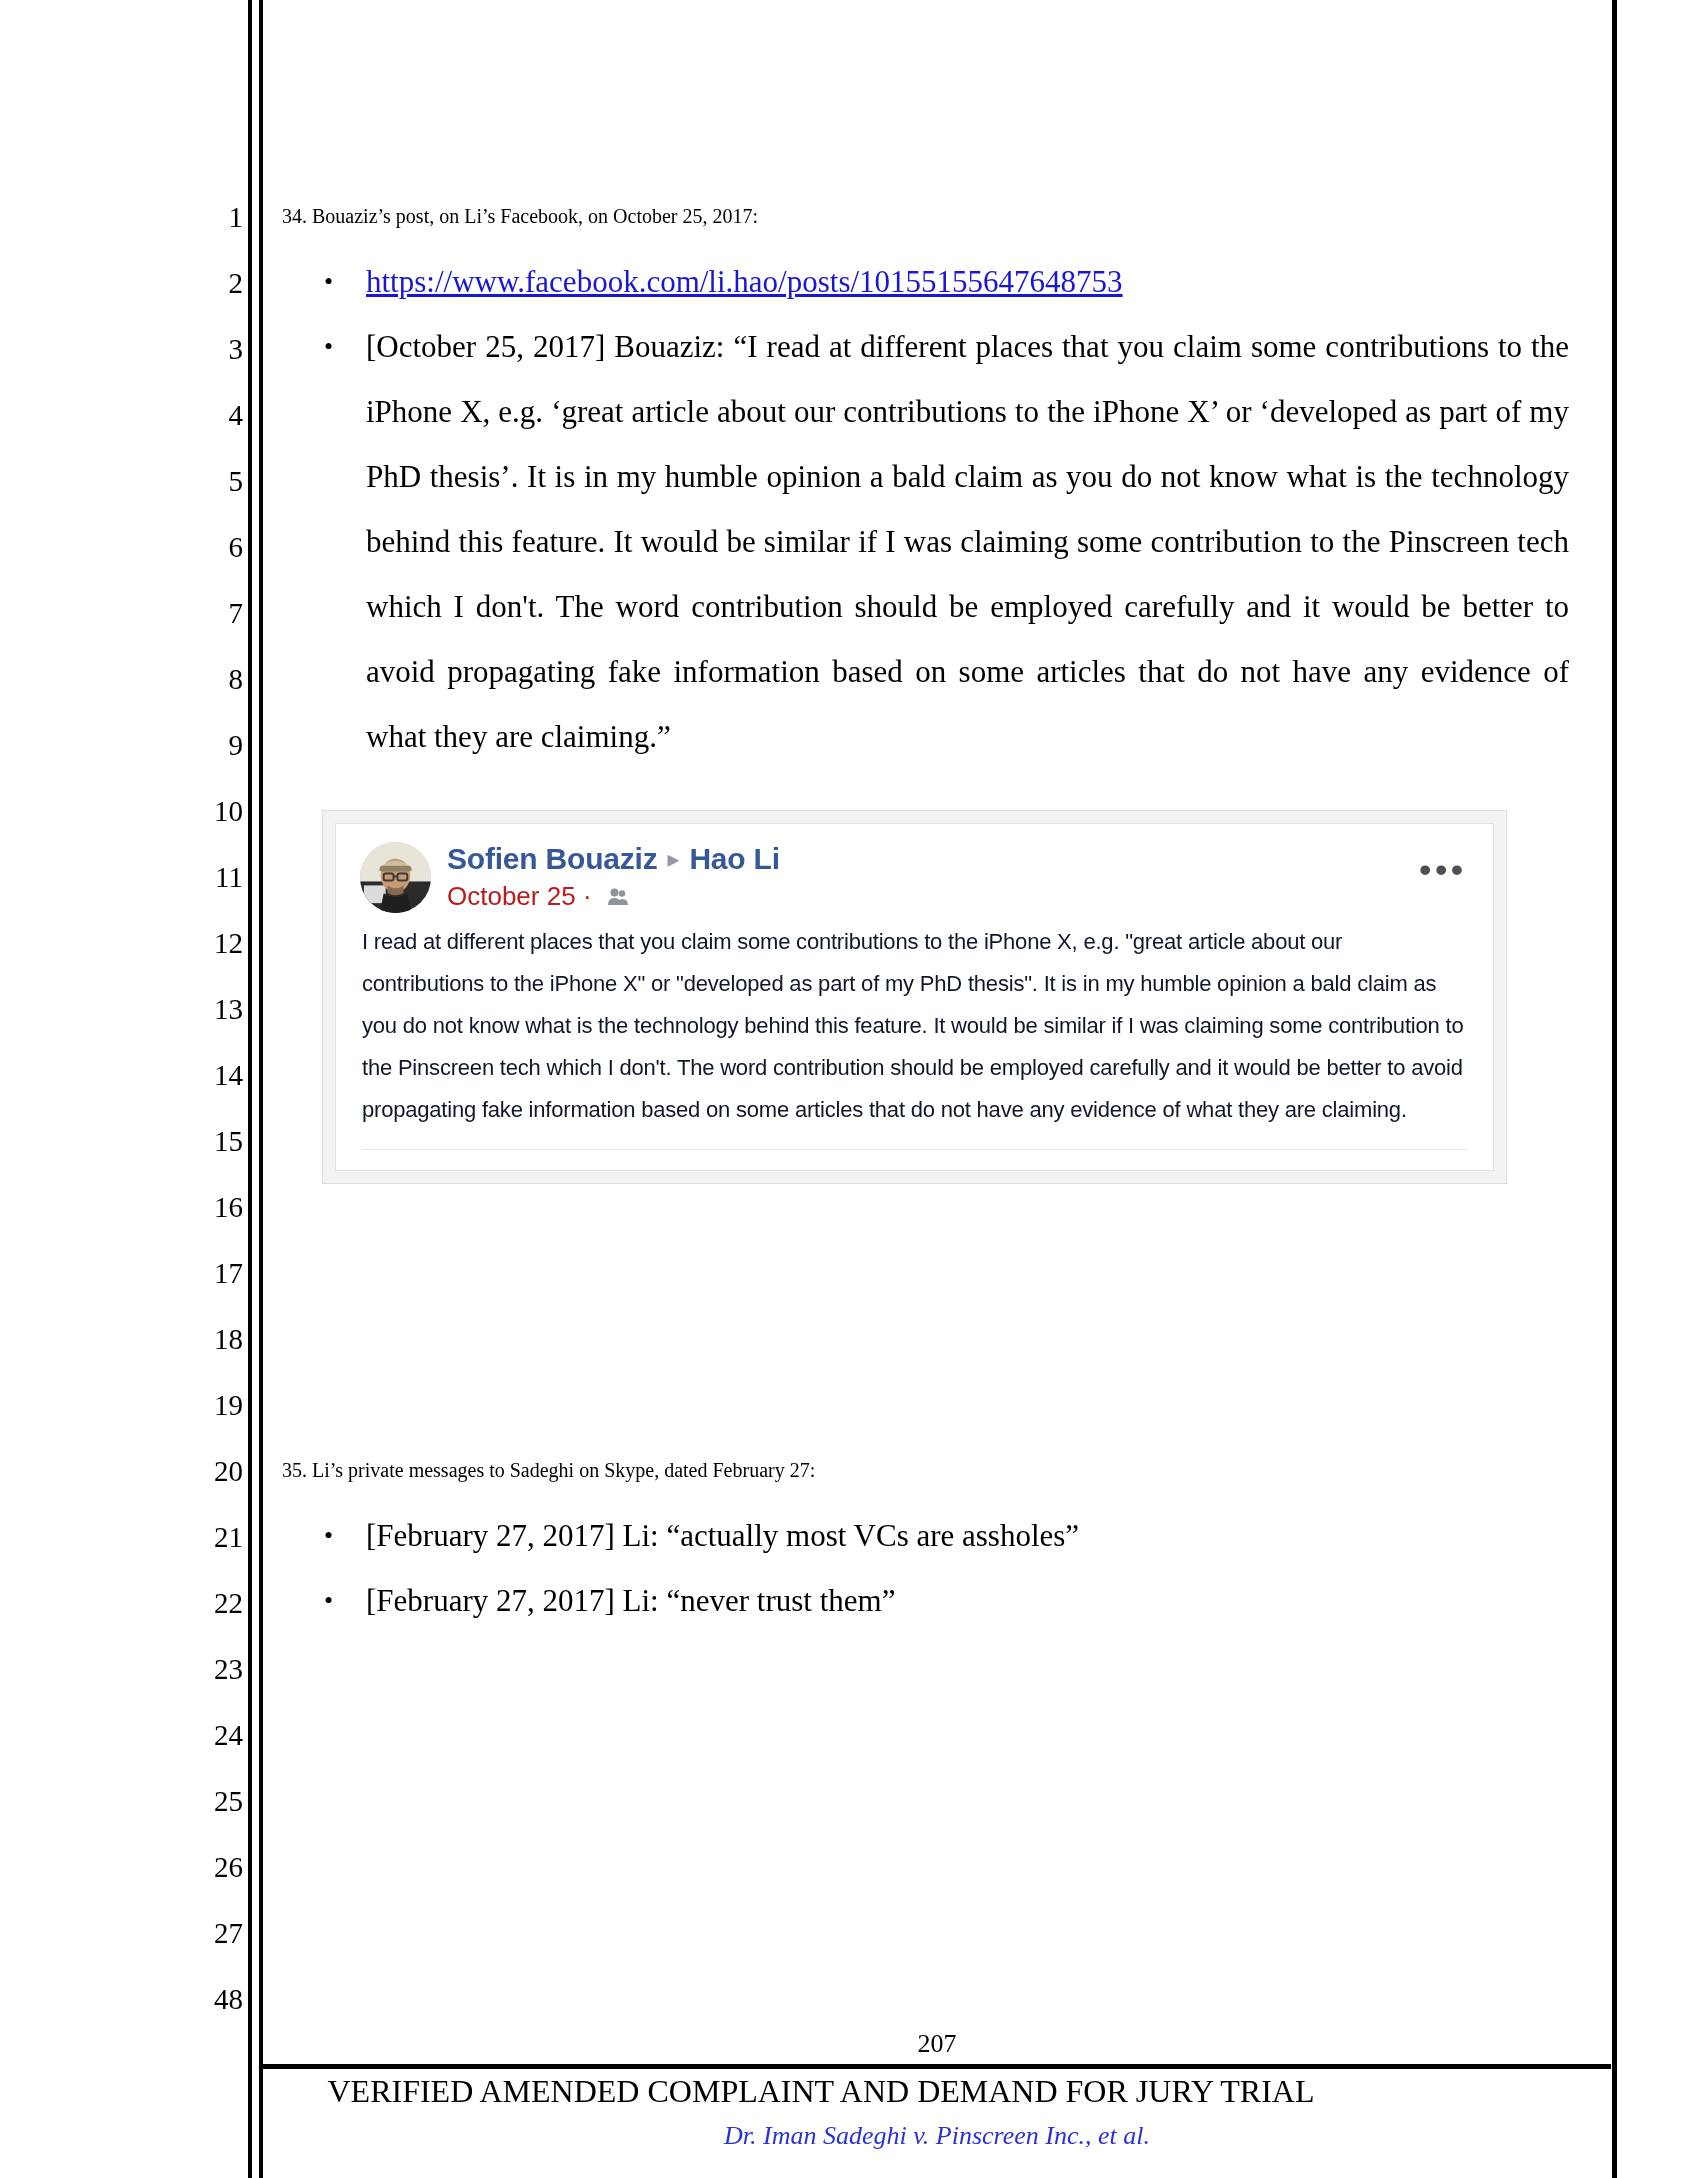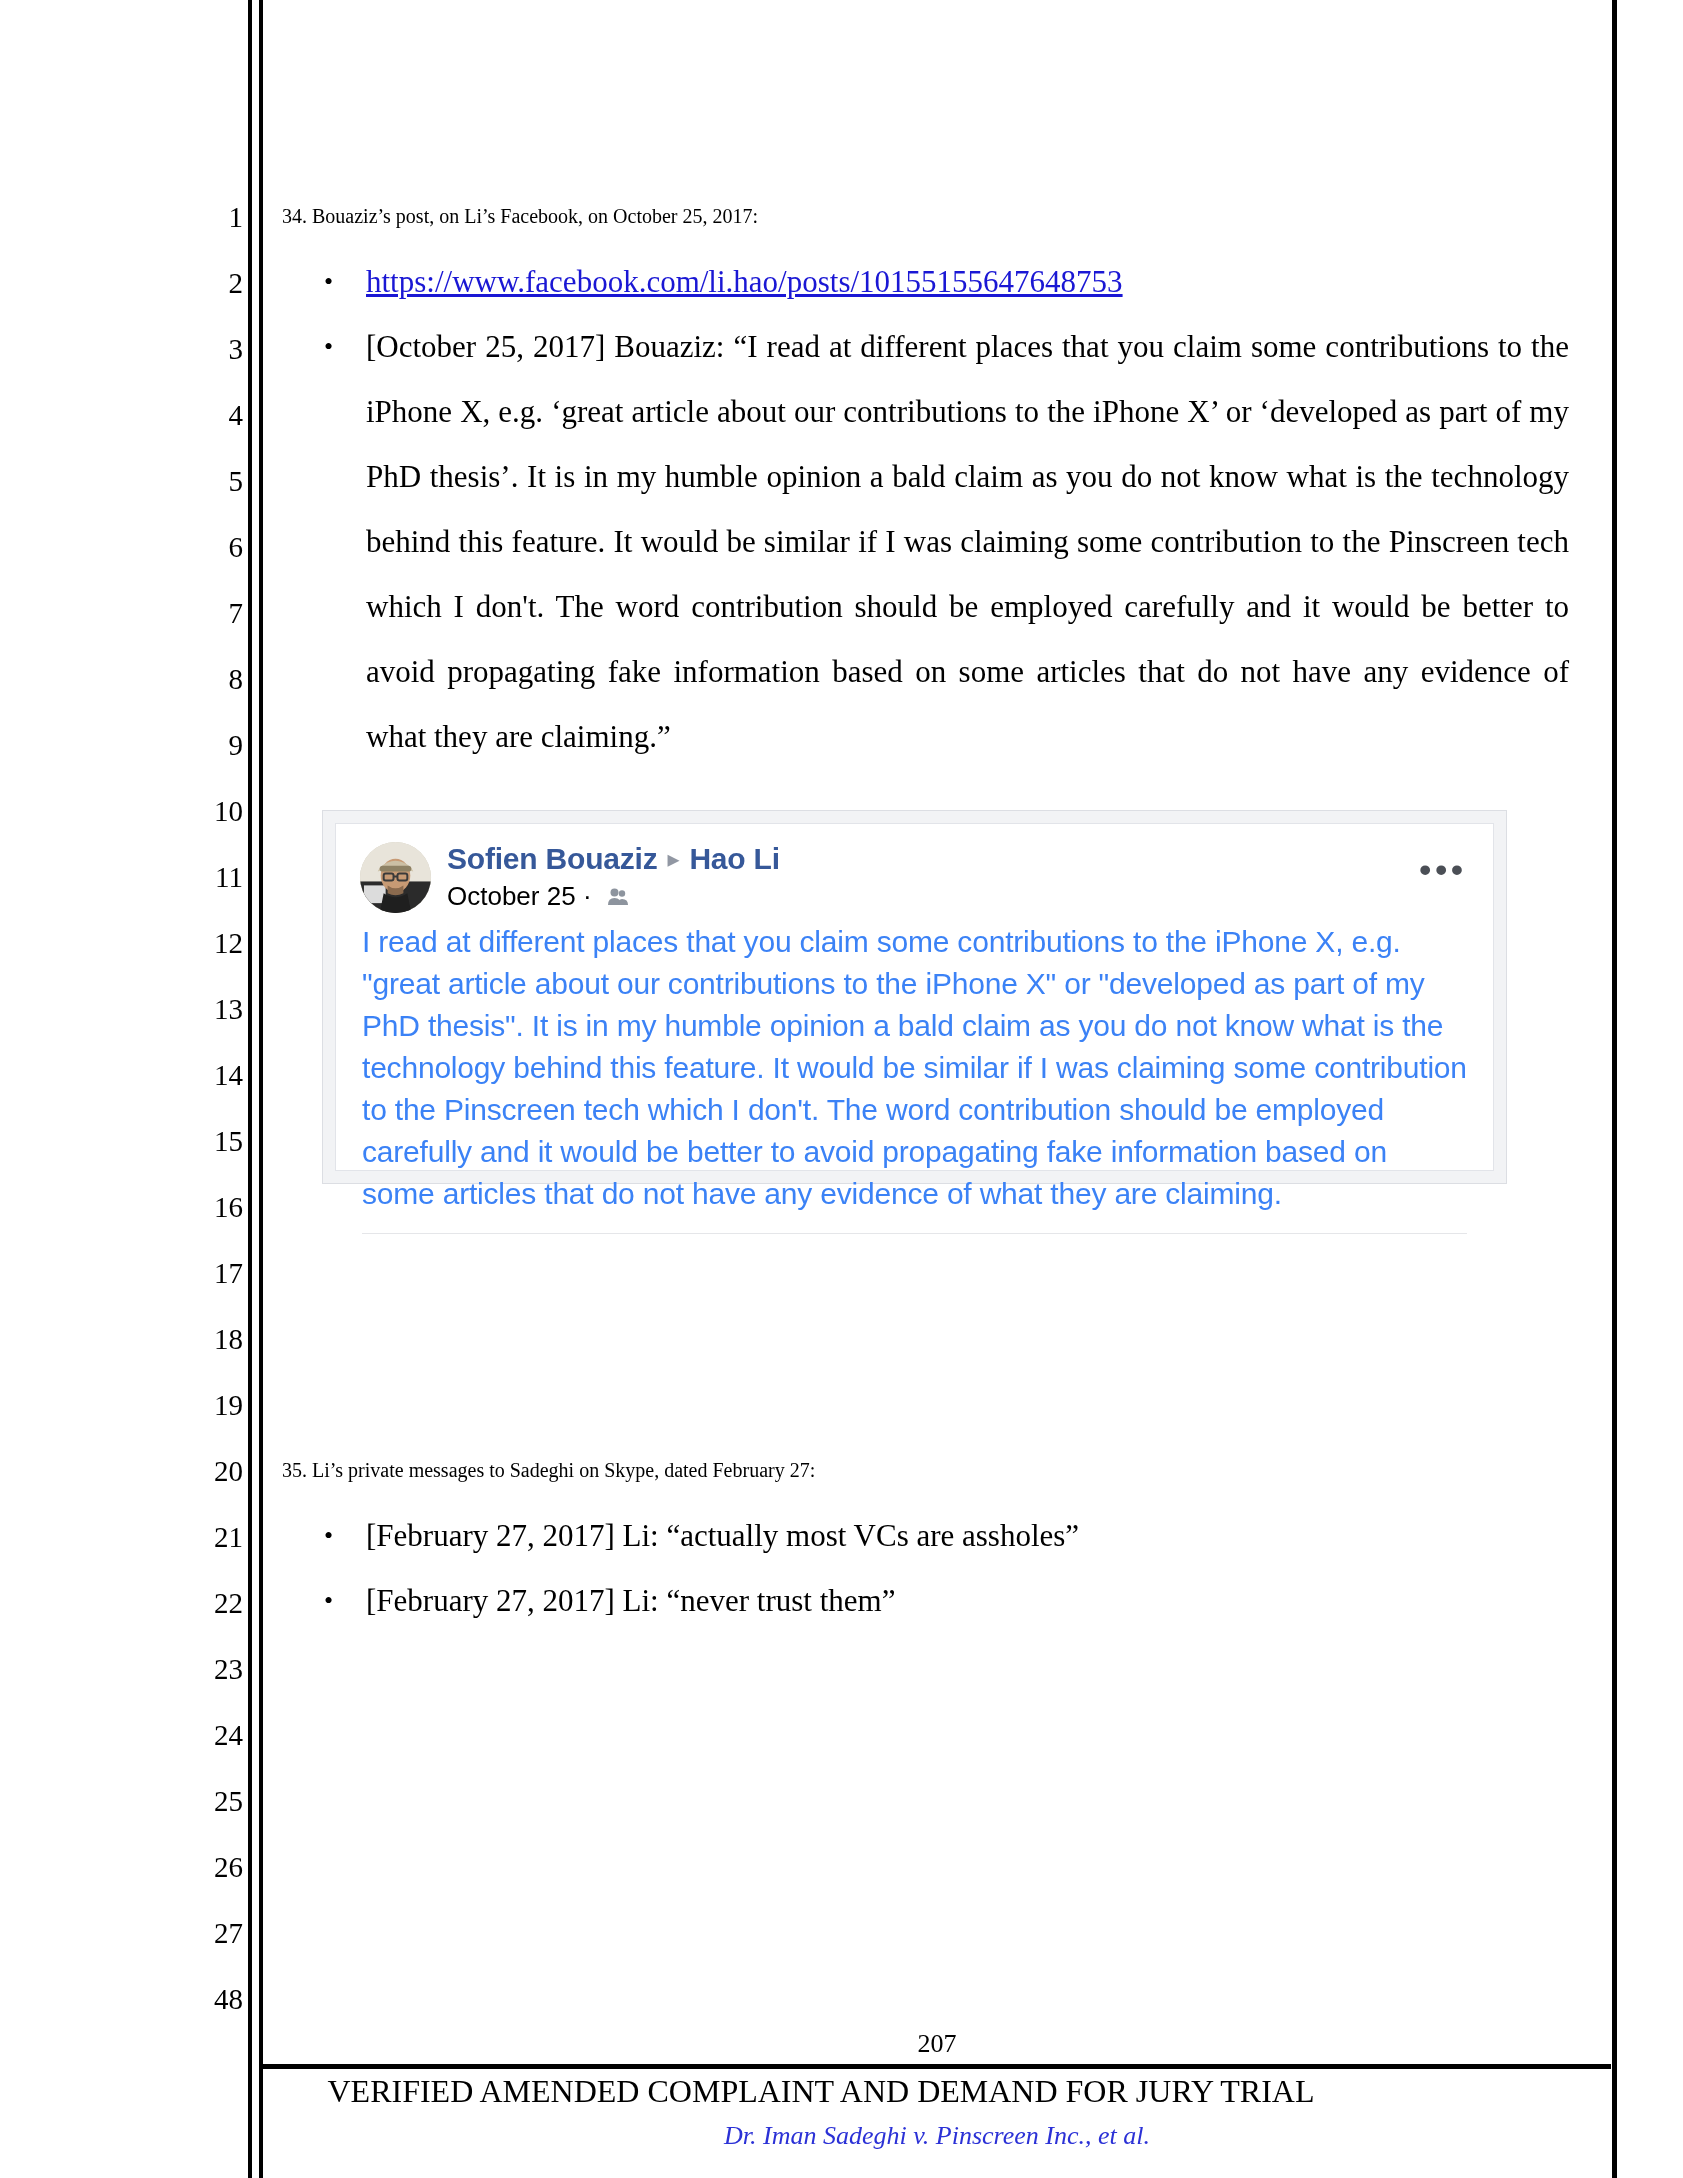--- a/index.html
+++ b/index.html
@@ -156,43 +156,43 @@
     color: #9197a3;
     font-size: 24px;
     margin: 0 10px;
     vertical-align: 2px;
   }
   .fb-meta {
     position: absolute;
     left: 111px;
     top: 57px;
     font-size: 26px;
-    color: #000000;
+    color: #b91c1c;
     white-space: nowrap;
   }
   .fb-globe {
     display: inline-block;
     margin-left: 8px;
     vertical-align: -3px;
   }
   .fb-dots {
     position: absolute;
     right: 26px;
     top: 28px;
     color: #4b4f56;
     font-size: 34px;
     letter-spacing: 4px;
     line-height: 1;
     font-weight: bold;
   }
   .fb-body {
     padding: 6px 26px 0 26px;
-    font-size: 30px;
+    font-size: 22px;
     line-height: 42px;
-    color: #3b82f6;
+    color: #0f172a;
     letter-spacing: -0.2px;
   }
   .fb-divider {
     margin: 18px 26px 0 26px;
     height: 1px;
     background: #e5e6e9;
   }
 
   
   .footer-pageno {

